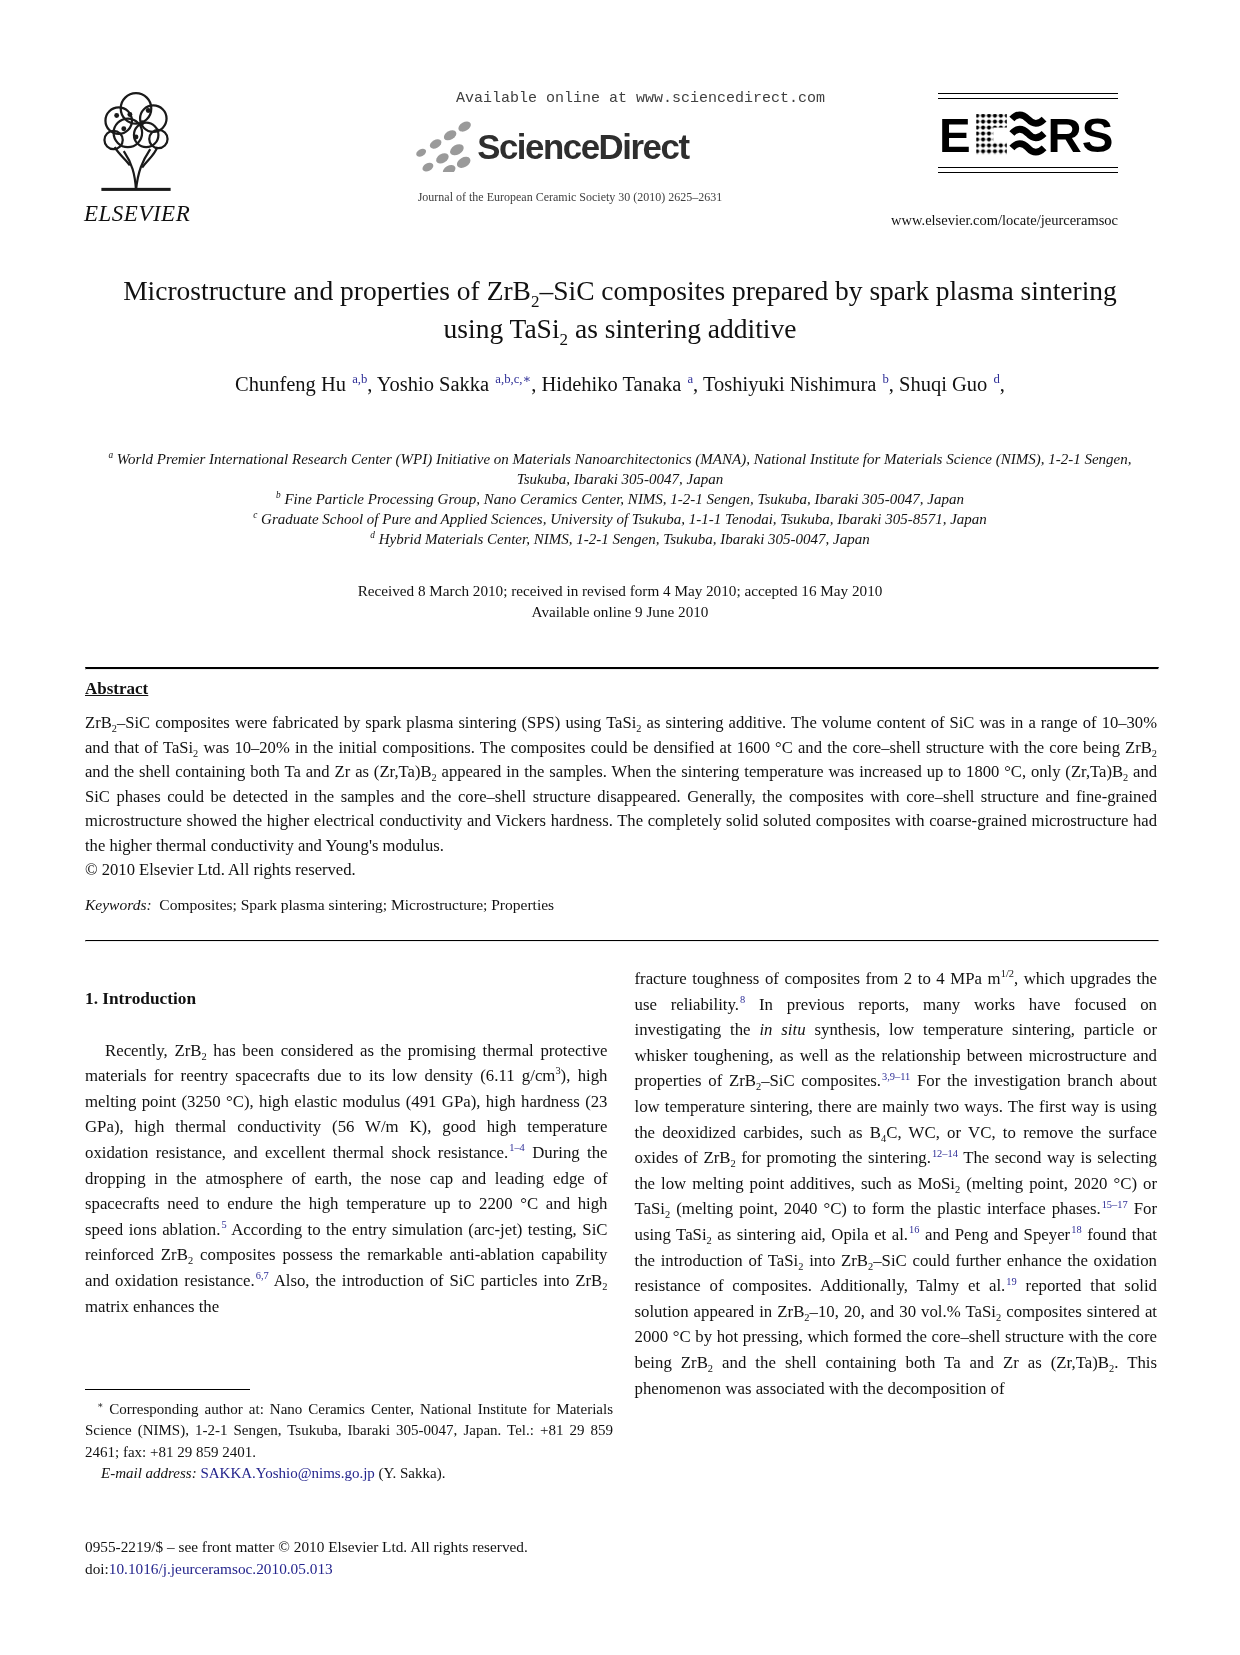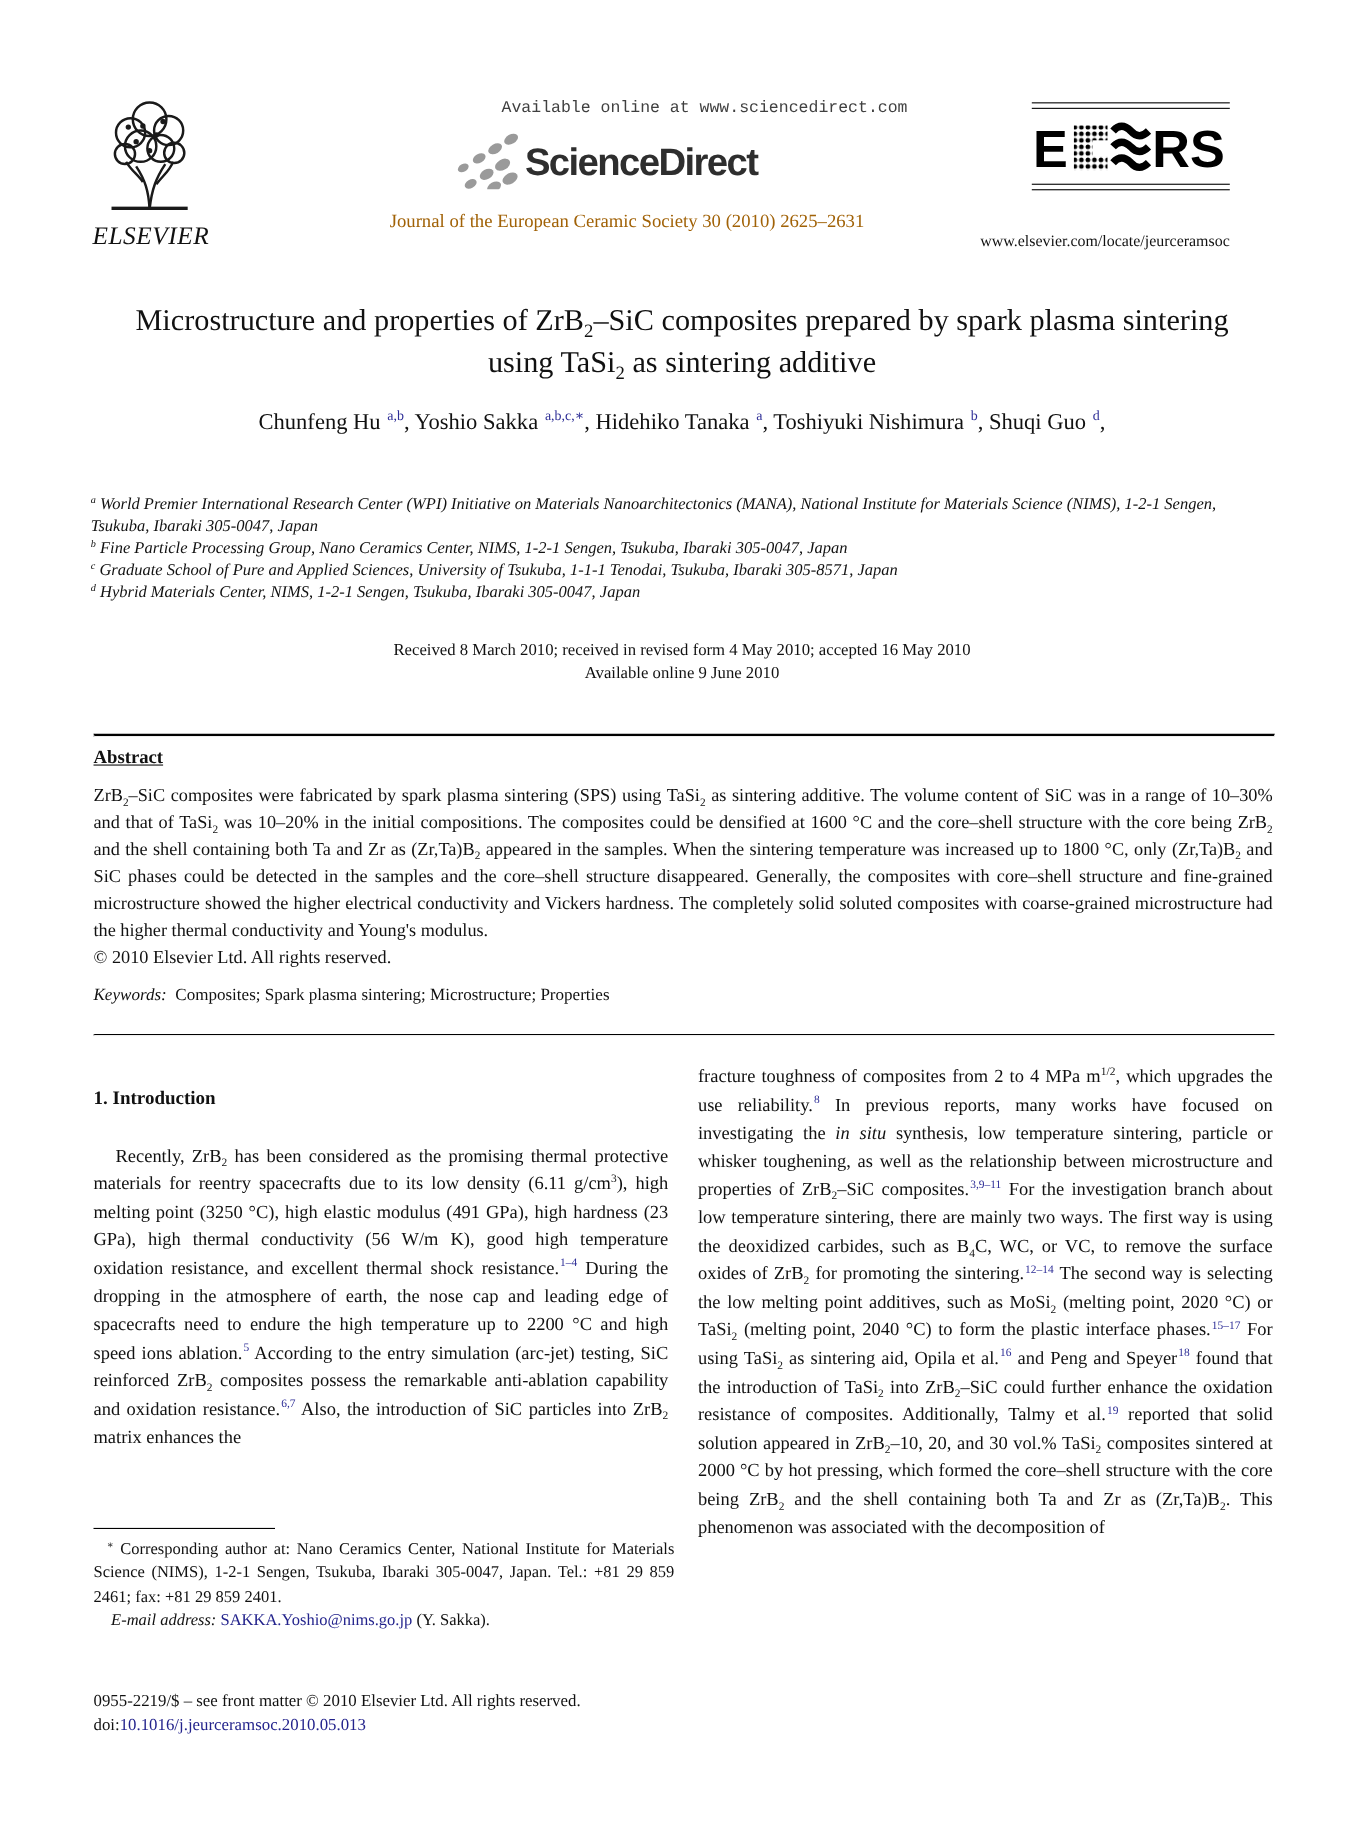--- a/index.html
+++ b/index.html
@@ -11,31 +11,31 @@
   sup.ref{color:#2d2d96;margin-left:1px;}
   .link{color:#23238c;}
   i{font-style:italic;}
 
   
   .elsevier{left:84px;top:84px;width:122px;text-align:left;font-style:italic;}
   .elsevier .wordmark{font-size:23px;letter-spacing:0.5px;margin-top:1px;}
   .center-head{left:315px;top:90px;width:510px;text-align:center;}
   .avail{font-family:Liberation Mono, monospace;font-size:15px;color:#404040;text-align:right;}
   .sd-svg{margin-top:7px;}
-  .journal-line{margin-top:14px;font-size:17px;color:#a16207;}
+  .journal-line{margin-top:14px;font-size:12px;color:#404040;}
   .right-head{left:938px;top:93px;width:180px;text-align:center;}
   .dblrule{height:4px;border-top:1.7px solid #000;border-bottom:1.7px solid #000;}
   .ecers-svg{margin:8px auto 7px;display:block;}
   .locate{left:798px;top:212px;width:320px;text-align:right;font-size:14.5px;}
 
   
   .title{left:0;top:272px;width:100%;text-align:center;}
   .title .t-in{max-width:1010px;margin:0 auto;font-size:27.5px;line-height:37.5px;}
   .authors{left:0;top:369px;width:100%;text-align:center;font-size:20.5px;line-height:30px;}
-  .affils{left:0;top:449px;width:100%;font-style:italic;
+  .affils{left:0;top:449px;width:100%;text-align:center;font-style:italic;
           font-size:15px;line-height:20px;}
   .affils .aff{max-width:1075px;margin:0 auto;}
   .dates{left:0;top:580px;width:100%;text-align:center;font-size:15.2px;line-height:21px;}
 
   .rule1{left:85px;top:659px;width:1072px;border-top:2px solid #000;}
   .abstract-h{left:85px;top:679px;font-size:17px;font-weight:bold;text-decoration:underline;}
   .abstract-b{left:85px;top:711px;width:1072px;font-size:16.6px;line-height:24.5px;text-align:justify;}
   .kw{left:85px;top:896px;width:1072px;font-size:15.5px;}
   .kw .kw-label{font-style:italic;}
   .rule2{left:85px;top:932px;width:1072px;border-top:1.6px solid #000;}

